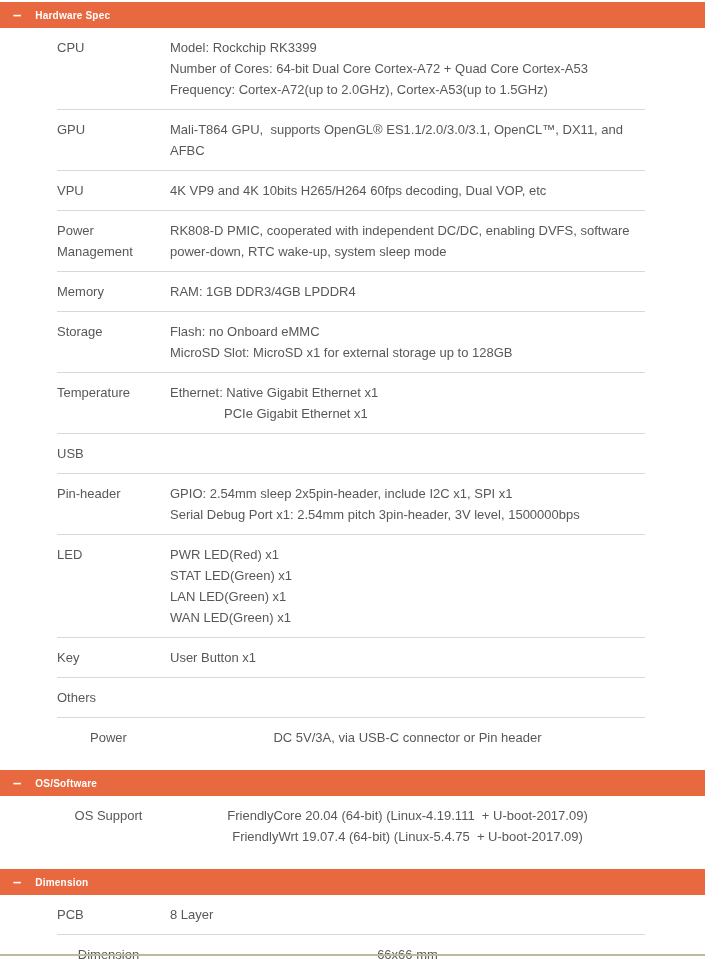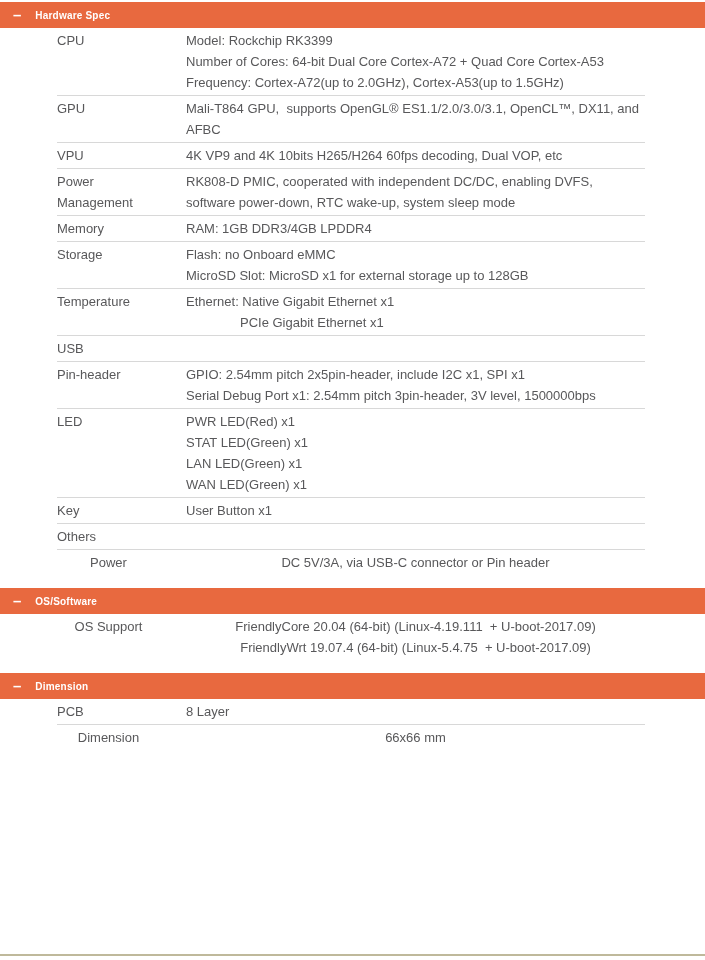--- a/index.html
+++ b/index.html
@@ -39,34 +39,34 @@
     transform:translateY(-1px);
   }
   .section-title{
     font-weight:700;
     font-size:10px;
     letter-spacing:.2px;
   }
   .rows{margin:0 60px 0 57px;}
   .row{
     display:flex;
-    padding:2px 0;
+    padding:9px 0;
     border-bottom:1px solid var(--divider);
     color:var(--body-text);
     font-size:13px;
     line-height:21px;
   }
   .row:last-child{border-bottom:none;text-align:center;}
   .row-label{
     flex:0 0 113px;
     width:113px;
     padding-right:10px;
   }
   .row-value{flex:1;}
-  .value-line{white-space:normal;margin-left:16px;}
+  .value-line{white-space:normal;}
   .value-line.indented{padding-left:54px;}
   .page-bottom-divider{
     position:absolute;
     left:0;right:0;
     top:954px;
     height:2px;
     background:var(--bottom-line);
   }
 </style>
 </head>
@@ -125,21 +125,21 @@
               <div class="value-line">Ethernet: Native Gigabit Ethernet x1</div>
               <div class="value-line indented">PCIe Gigabit Ethernet x1</div>
             </div>
           </div>
           <div class="row">
             <div class="row-label">USB</div>
           </div>
           <div class="row">
             <div class="row-label">Pin-header</div>
             <div class="row-value">
-              <div class="value-line">GPIO: 2.54mm pitch 2x5pin-header, include I2C x1, SPI x1</div>
+              <div class="value-line">GPIO: 2.54mm sleep 2x5pin-header, include I2C x1, SPI x1</div>
               <div class="value-line">Serial Debug Port x1: 2.54mm pitch 3pin-header, 3V level, 1500000bps</div>
             </div>
           </div>
           <div class="row">
             <div class="row-label">LED</div>
             <div class="row-value">
               <div class="value-line">PWR LED(Red) x1</div>
               <div class="value-line">STAT LED(Green) x1</div>
               <div class="value-line">LAN LED(Green) x1</div>
               <div class="value-line">WAN LED(Green) x1</div>

